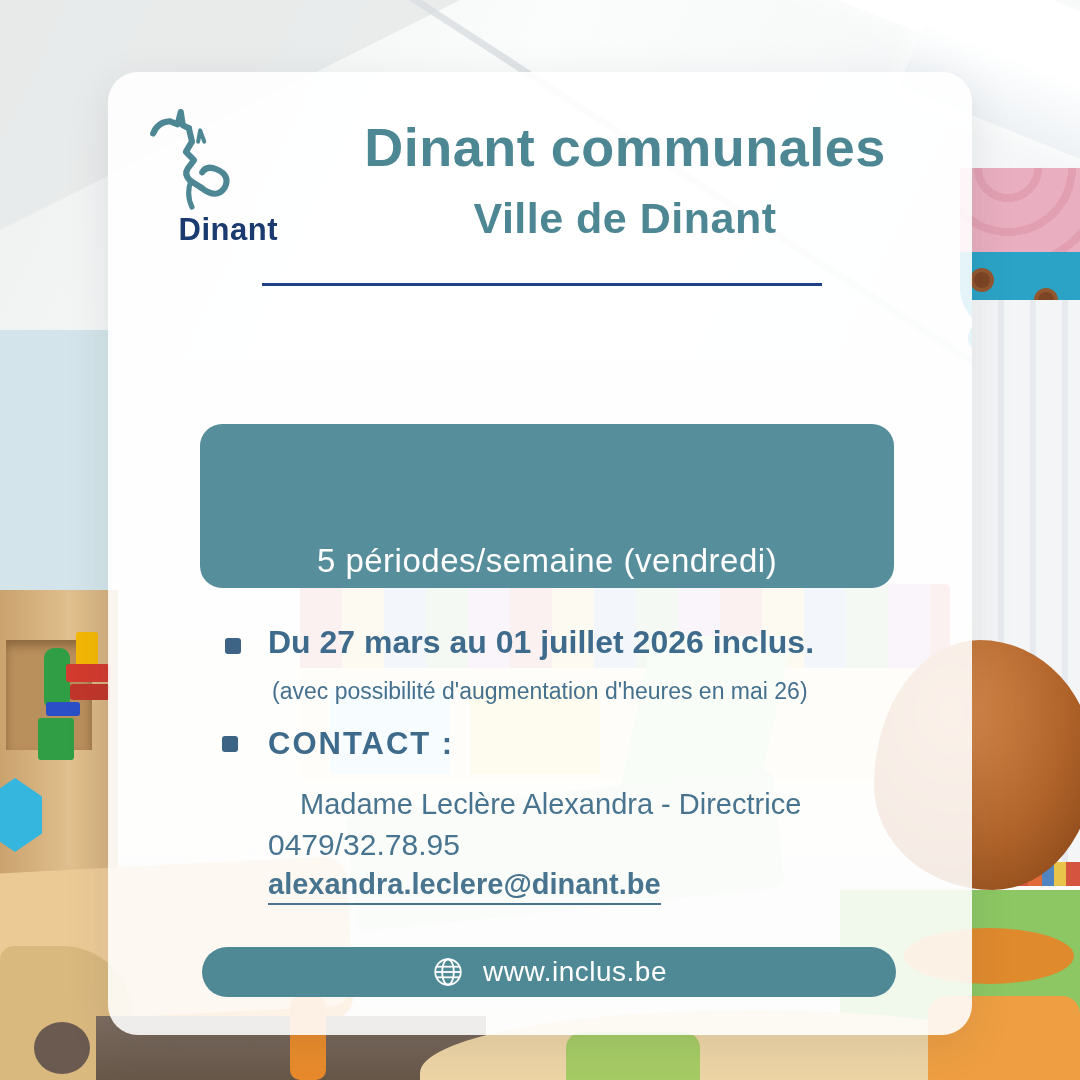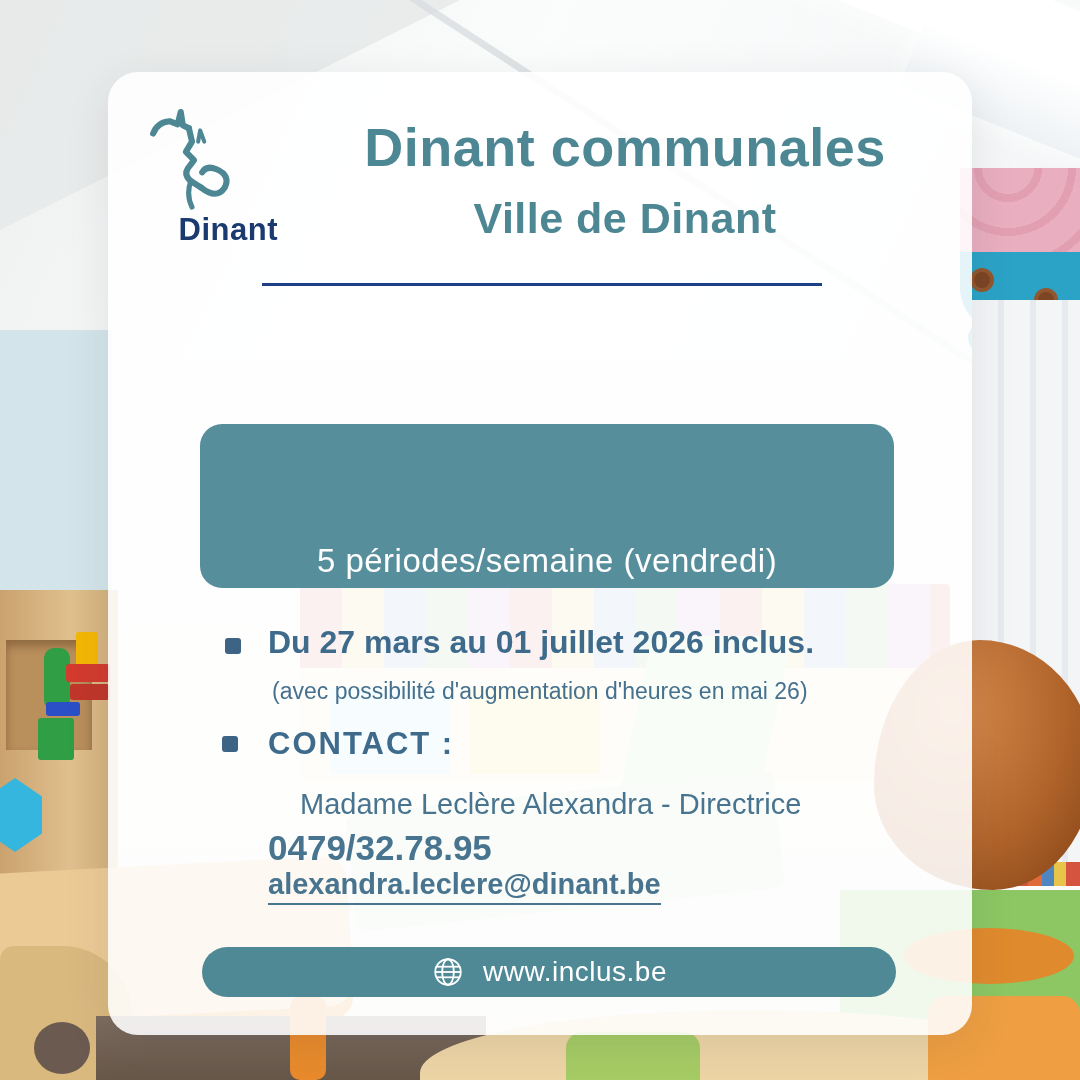--- a/index.html
+++ b/index.html
@@ -97,21 +97,21 @@
 
   .bullet{width:16px;height:16px;background:#3e6485;border-radius:3px;}
   .b1{left:117px;top:566px;}
   .b2{left:114px;top:664px;}
   .period{left:160px;top:552px;width:700px;color:#3e6b8c;
           font-size:32px;font-weight:700;white-space:nowrap;}
   .period-note{left:164px;top:606px;width:680px;color:#45718e;
           font-size:23px;font-weight:400;}
   .contact-label{left:160px;top:654px;color:#3e6b8c;font-size:31px;font-weight:700;letter-spacing:2px;}
   .contact-name{left:160px;top:716px;color:#48748f;font-size:29px;font-weight:400;white-space:nowrap;margin-left:32px;}
-  .contact-phone{left:160px;top:756px;color:#48748f;font-size:35px;font-weight:700;}
+  .contact-phone{left:160px;top:756px;color:#48748f;font-size:30px;font-weight:400;}
   .contact-email{left:160px;top:796px;color:#48748f;font-size:29px;font-weight:700;
                  border-bottom:2px solid #48748f;padding-bottom:2px;cursor:pointer;}
 
   .pill{left:94px;top:875px;width:694px;height:50px;background:#4e8995;border-radius:25px;
         display:flex;align-items:center;justify-content:center;gap:18px;cursor:pointer;}
   .pill *{position:static;}
   .pill-text{color:#fff;font-size:28px;letter-spacing:.5px;}
 </style>
 </head>
 <body>

